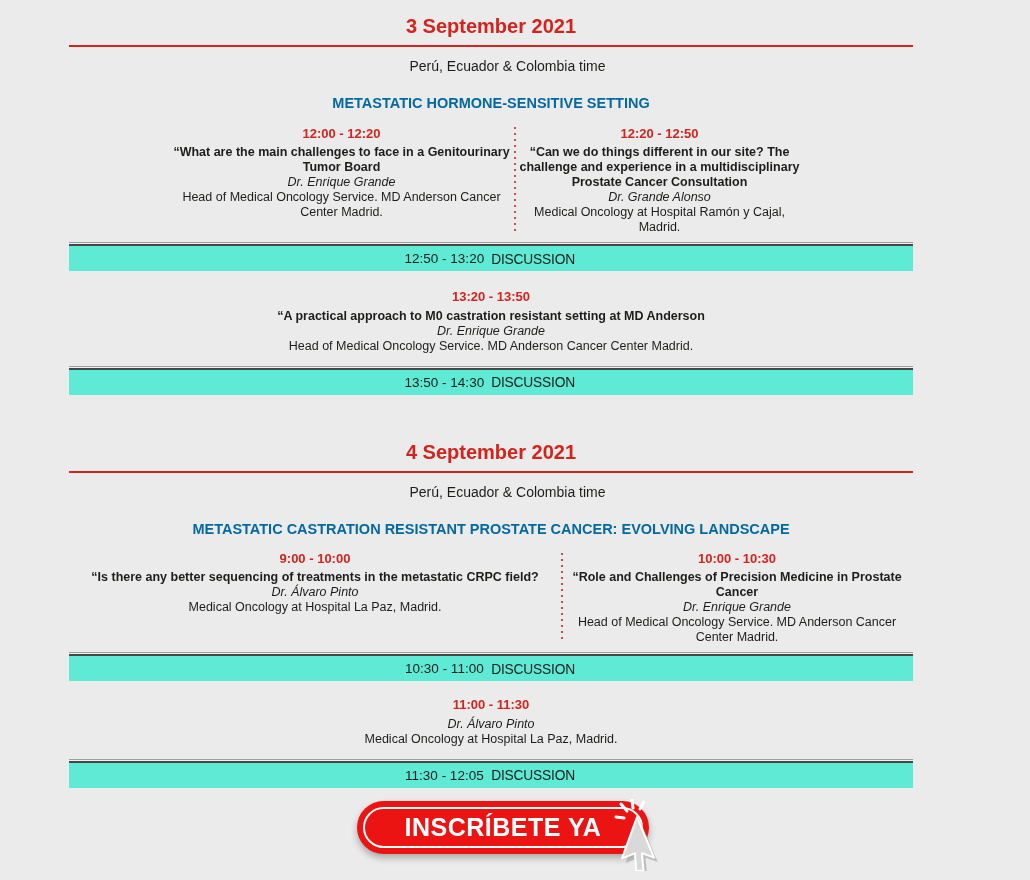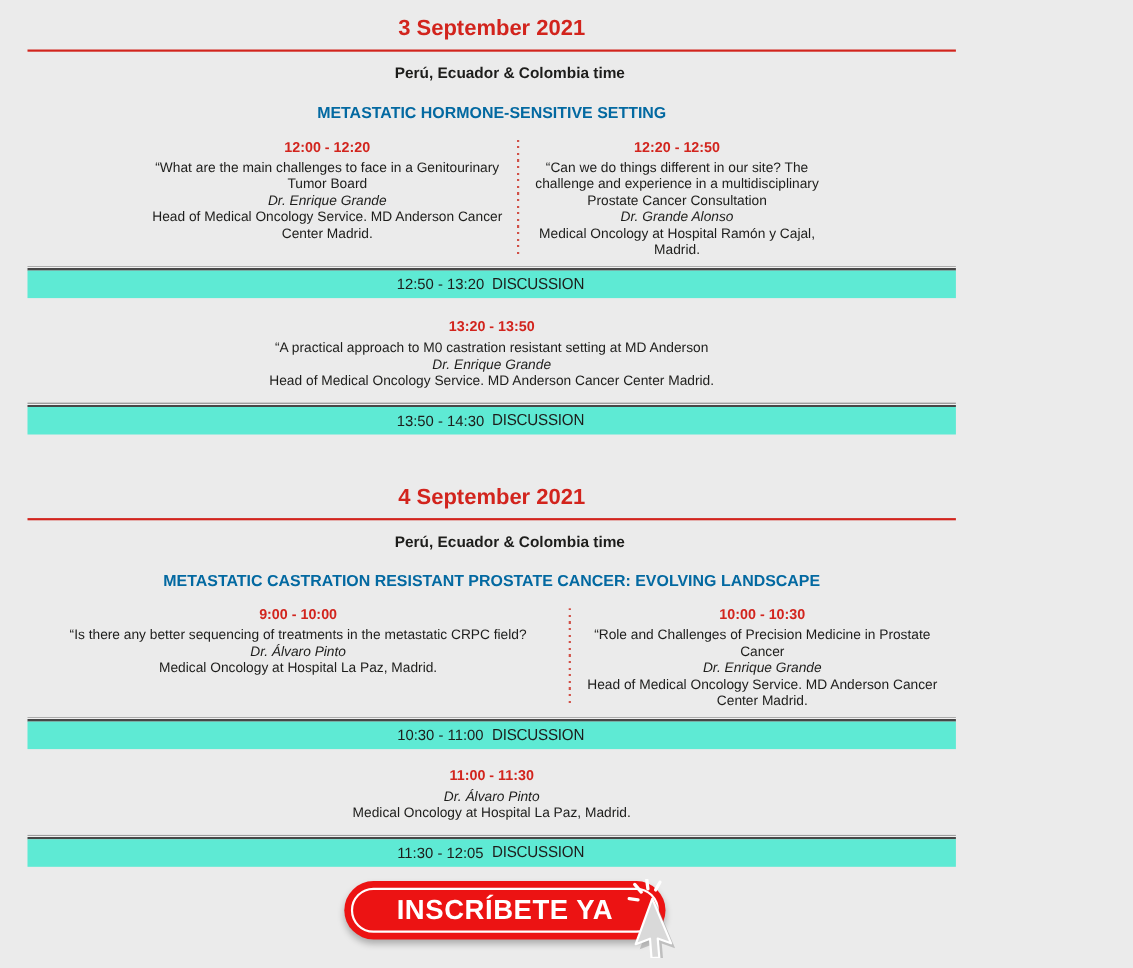--- a/index.html
+++ b/index.html
@@ -1,40 +1,40 @@
 <!DOCTYPE html>
 <html><head>
 <meta charset="utf-8">
 <style>
   * { box-sizing: border-box; }
   html,body { margin:0; padding:0; background:#ebebeb; }
   .page {
     position:relative; width:894px; height:880px; overflow:hidden;
     background:#ebebeb; font-family:"Liberation Sans", sans-serif;
-    color:#1d1d1b; text-align:center;
+    color:#1d1d1b; text-align:center;margin-left:44px;
   }
   .day-title { color:#d2241d; font-size:20px; font-weight:bold; margin:0; padding-top:15px; line-height:1.15; }
   .day2 .day-title { padding-top:46px; }
   .red-rule { height:2px; background:#d2241d; margin:7px 25px 11px; }
-  .timezone { font-size:14px; font-weight:bold; margin:0 0 21px; line-height:1.15;padding-left:33px; }
+  .timezone { font-size:14px; font-weight:normal; margin:0 0 21px; line-height:1.15;padding-left:33px; }
   .section-heading { color:#0369a1; font-size:14.5px; font-weight:bold; margin:0 0 13px; line-height:1.15; }
   .two-col { position:relative; display:flex; margin:0 25px 7px; }
   .col { padding-top:1px; }
   .day1 .col-a { width:445px; padding-left:100px; }
   .day1 .col-b { flex:1; padding-right:108px; }
   .day2 .col-a { width:492px; padding:0 8px; }
   .day2 .col-b { flex:1; padding:0 10px; }
   .dotted-divider {
     position:absolute; top:2px; bottom:4px; width:2px;
     background-image:repeating-linear-gradient(to bottom, rgba(206,62,52,.9) 0 2px, transparent 2px 6px);
   }
   .day1 .dotted-divider { left:445px; }
   .day2 .dotted-divider { left:492px; }
   .time { color:#d2241d; font-size:13px; font-weight:bold; margin-bottom:4px; line-height:1.2; }
-  .s-title { font-size:12.5px; font-weight:normal; line-height:1.2; }
+  .s-title { font-size:12.5px; font-weight:bold; line-height:1.2; }
   .speaker { font-size:12.5px; font-style:italic; line-height:1.2; }
   .affil { font-size:12.5px; line-height:1.2; }
   .single-session { margin:16px 25px 12px; }
   .single-session.tight { margin-top:15px; }
   .long .s-title { letter-spacing:-0.3px; }
   .discussion-wrap { margin:0 25px; }
   .bar-rule { height:4px; background:linear-gradient(to bottom,#9e9e9e 0 1px,#f0f0f0 1px 2px,#474747 2px 4px); }
   .discussion-bar { background:#5eead4; height:25px; display:flex; align-items:center; justify-content:center; font-size:13.5px; }
   .disc-time { margin-right:5px; }
   .disc-label { display:inline-block; transform:scaleX(.95); font-size:14.5px; letter-spacing:-0.2px; }

